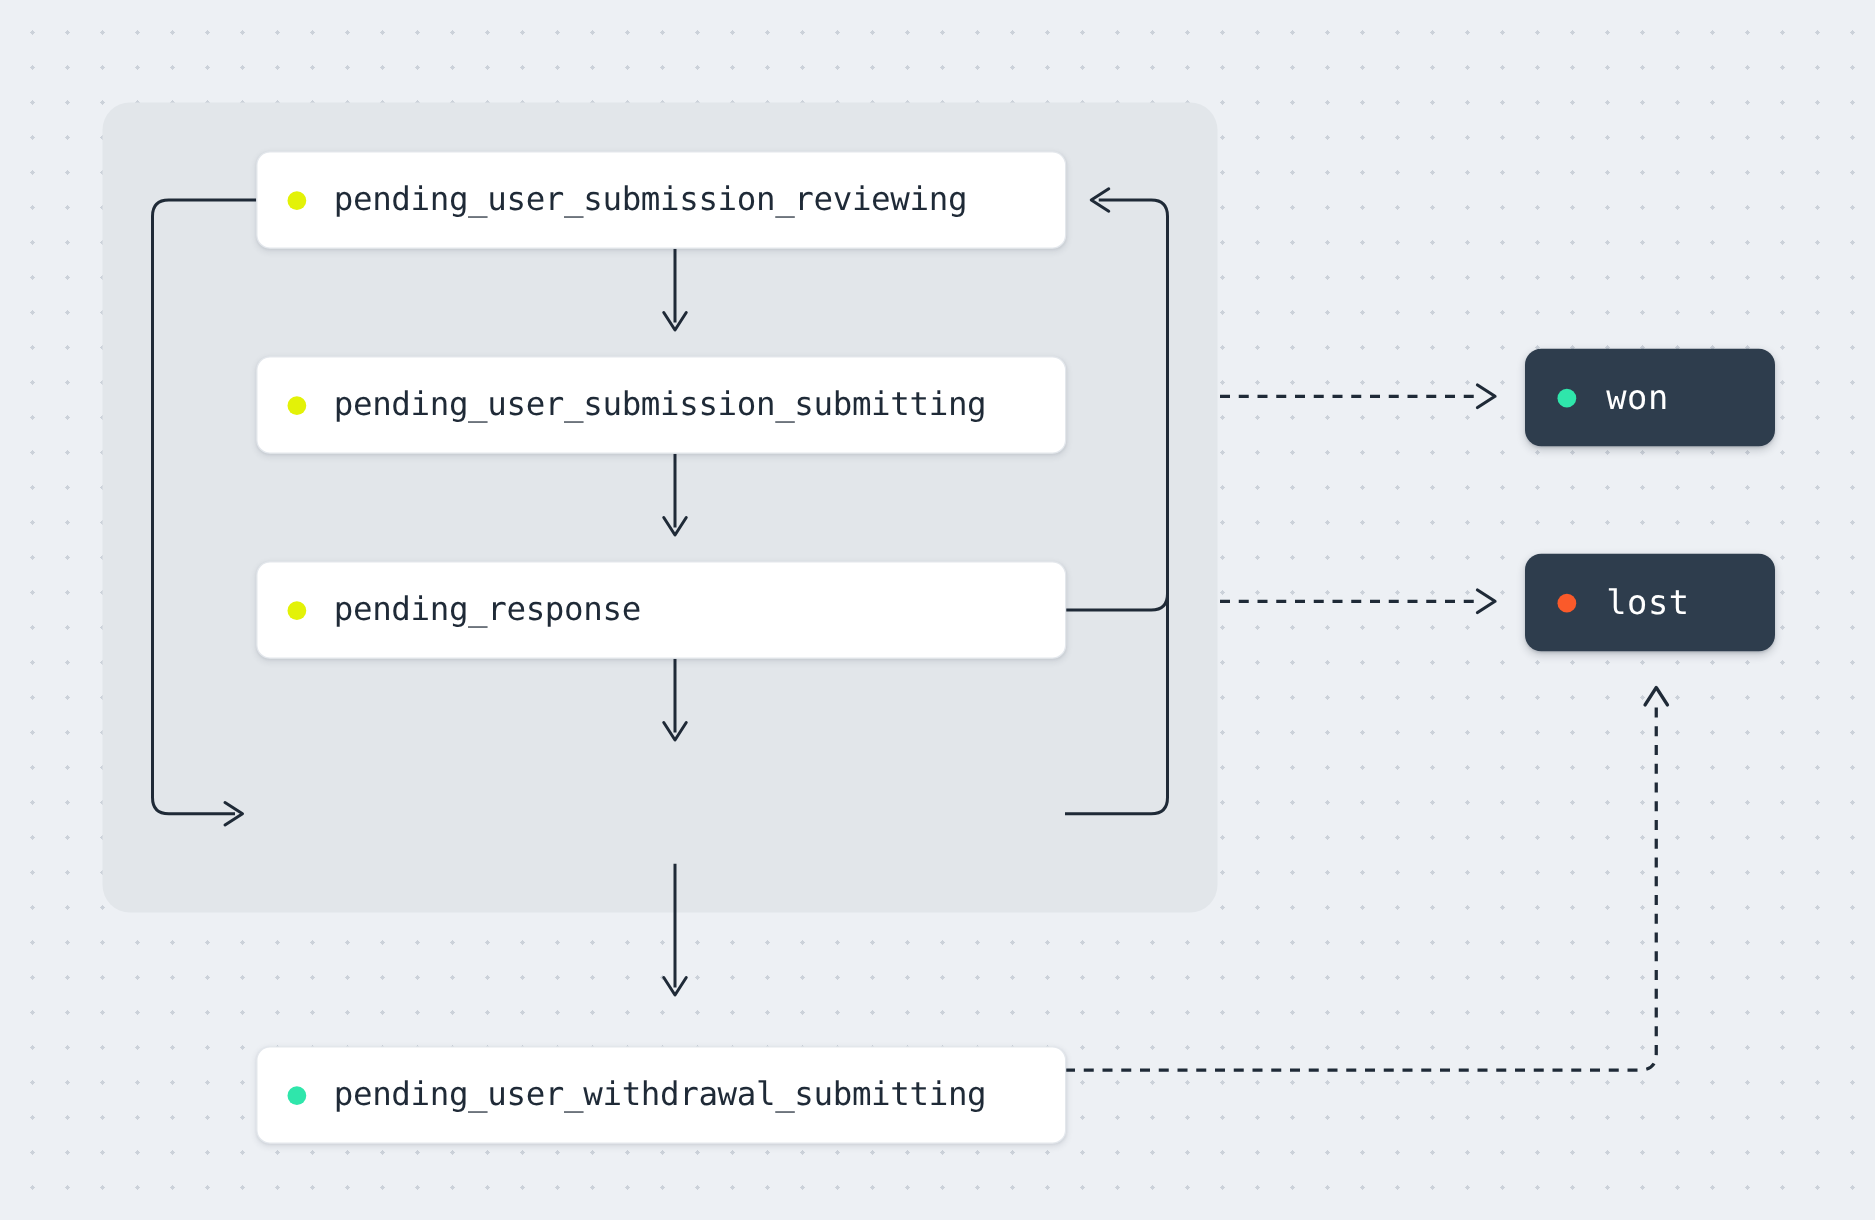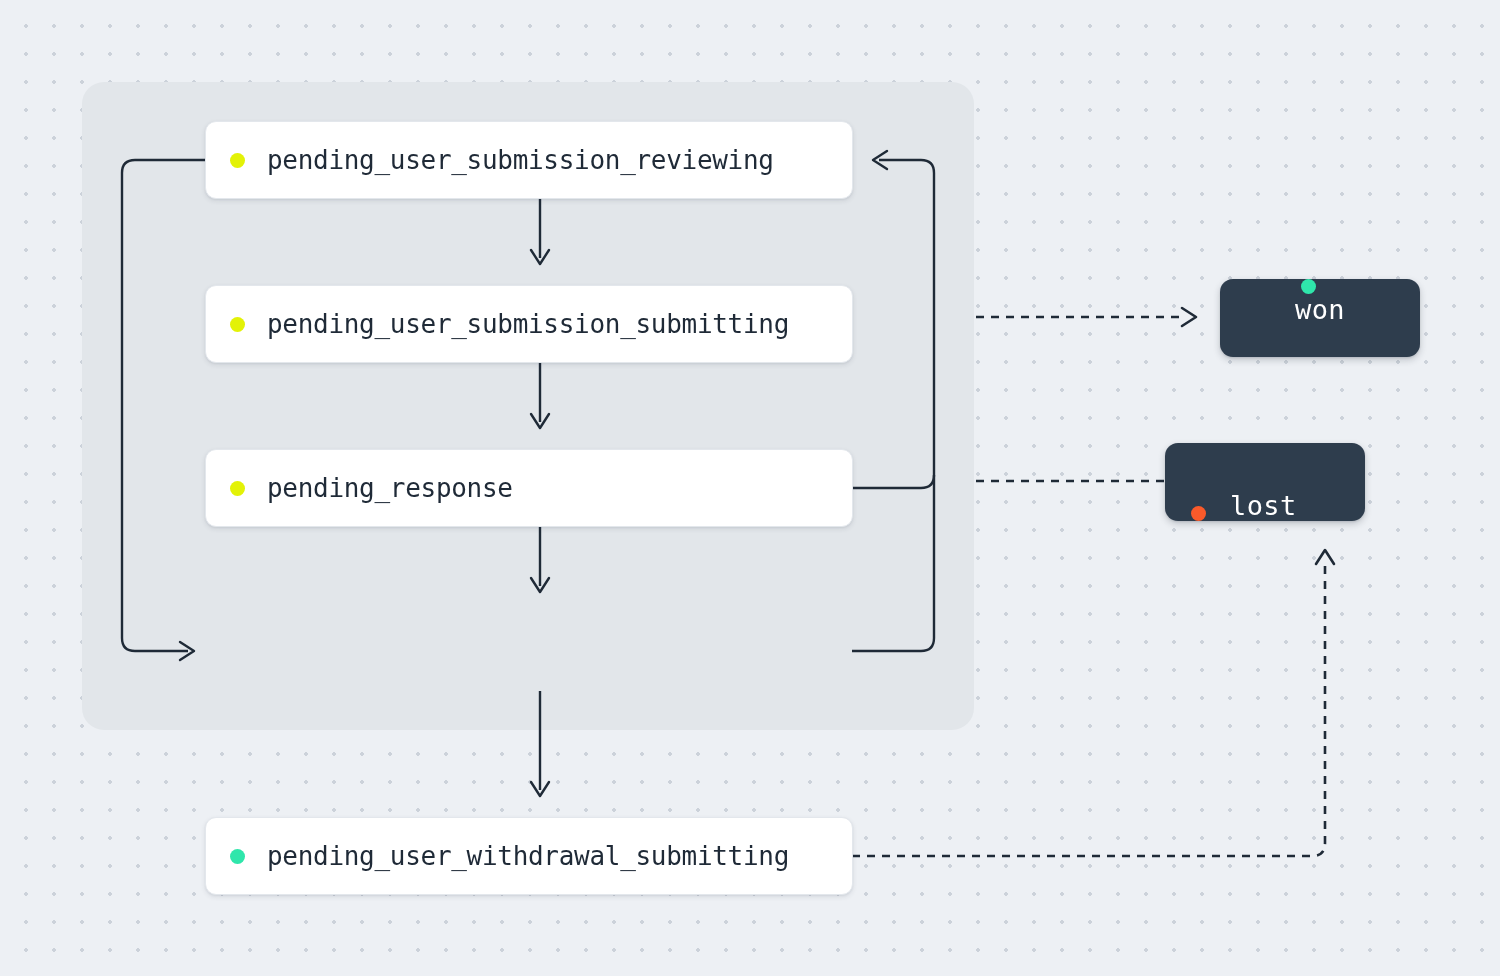--- a/index.html
+++ b/index.html
@@ -173,28 +173,28 @@
     <span class="dot" style="background:#e3f207"></span>
     <span class="label">pending_user_submission_reviewing</span>
   </div>
 
   <div class="node" style="left:205px; top:449px; width:648px;text-align:center;">
     <span class="dot" style="background:#e3f207"></span>
     <span class="label">pending_response</span>
   </div>
 
 
-  <div class="node" style="left:205px; top:817px; width:648px;text-align:center;">
+  <div class="node" style="left:205px; top:837px; width:648px;text-align:center;">
     <span class="dot" style="background:#2fe6ab"></span>
     <span class="label">pending_user_withdrawal_submitting</span>
   </div>
 
-  <div class="terminal" style="left:1220px; top:279px;flex-direction:column;">
+  <div class="terminal" style="left:1220px; top:279px;">
     <span class="dot" style="background:#2fe6ab"></span>
     <span class="label">won</span>
   </div>
 
-  <div class="terminal" style="left:1165px; top:443px;align-items:flex-end;">
+  <div class="terminal" style="left:1220px; top:443px;">
     <span class="dot" style="background:#fa5a2a"></span>
     <span class="label">lost</span>
   </div>
 
 </div>
 
 </body></html>

